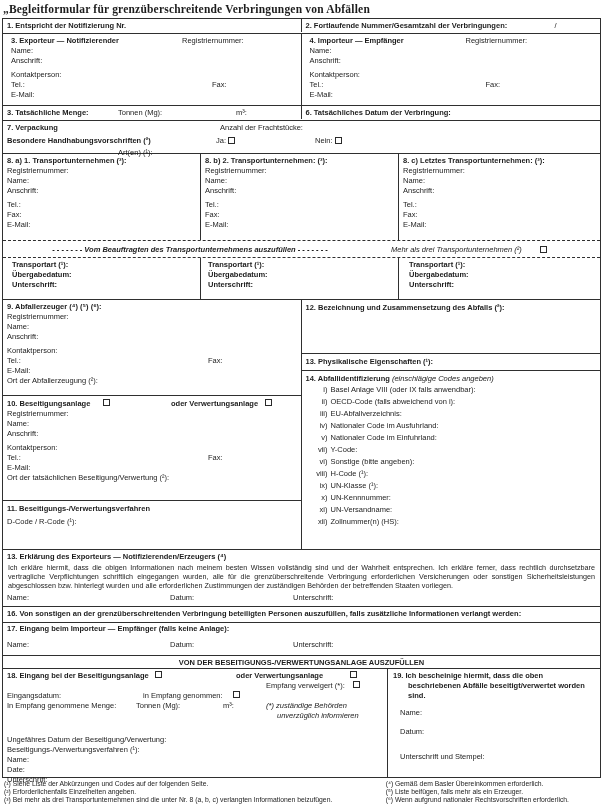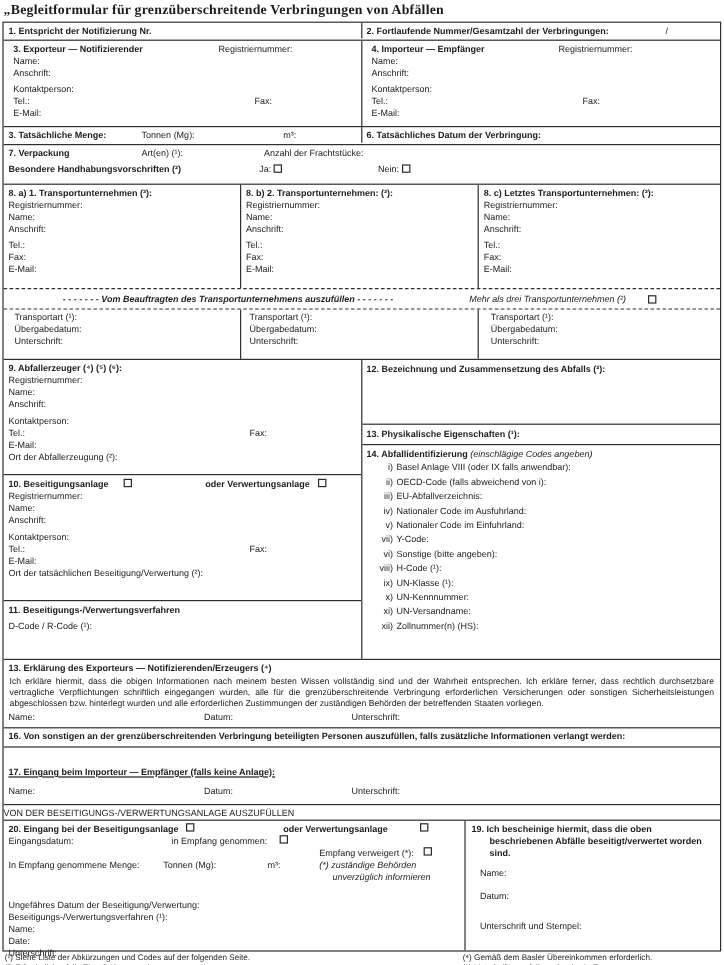--- a/index.html
+++ b/index.html
@@ -21,21 +21,21 @@
   .gap4 { height:4px; }
   .cb { display:inline-block; width:7px; height:7px; border:1px solid #2a2a2a;
     vertical-align:-1px; background:#fff; }
   .third { width:200px; border-right:1px solid #2f2f2f; padding-top:2px; }
   .third:last-child { width:203px; border-right:none; }
   .band { border-top:1px dashed #2f2f2f !important; border-bottom:1px dashed #2f2f2f !important;
     height:18px; align-items:center; }
   .num { display:inline-block; width:22px; text-align:right; margin-right:3px; }
   .item { height:12px; line-height:12px; white-space:nowrap; padding-left:4px; }
   .just { text-align:justify; line-height:9px; font-size:7.2px; padding:1px 5px 0 5px; }
-  .sechdr { font-weight:normal; height:13px; line-height:13px; }
+  .sechdr { text-align:center; font-weight:bold; height:13px; line-height:13px; }
   .fn { display:flex; padding:2px 0 1px 2px; font-size:6.8px; line-height:8px; }
   .fn .col-l { width:383px; }
   .fn .col-r { width:216px; }
   .hang { padding:2px 6px 0 20px; text-indent:-15px; line-height:10px; white-space:normal; }
 </style>
 </head>
 <body>
 
 <div class="title">„Begleitformular für grenzüberschreitende Verbringungen von Abfällen</div>
 
@@ -83,21 +83,21 @@
       <span class="at" style="left:233px;">m³:</span>
     </div>
     <div class="half ln" style="line-height:13px;height:13px;">
       <span class="b">6. Tatsächliches Datum der Verbringung:</span>
     </div>
   </div>
 
   <div class="row" style="height:31px;display:block;">
     <div class="ln" style="margin-top:2px;">
       <span class="b">7. Verpackung</span>
-      <span class="at" style="left:115px;">Art(en) (¹):</span>
+      <span class="at" style="left:115px;margin-top:25px;">Art(en) (¹):</span>
       <span class="at" style="left:217px;">Anzahl der Frachtstücke:</span>
     </div>
     <div class="ln" style="margin-top:3px;">
       <span class="b">Besondere Handhabungsvorschriften (²)</span>
       <span class="at" style="left:213px;"><span>Ja:</span>
         <span class="cb"></span></span>
       <span class="at" style="left:312px;"><span>Nein:</span>
         <span class="cb"></span></span>
     </div>
   </div>
@@ -136,21 +136,21 @@
   </div>
 
   <div class="row band">
     <div style="width:374px;text-align:center;" class="b i">- - - - - - -  Vom Beauftragten des Transportunternehmens auszufüllen  - - - - - - -</div>
     <div style="flex:1;white-space:nowrap;">
       <span class="i" style="margin-left:14px;">Mehr als drei Transportunternehmen (²)</span>
       <span class="cb" style="margin-left:16px;"></span>
     </div>
   </div>
 
-  <div class="row" style="height:42px;">
+  <div class="row" style="height:42px;font-weight:bold;">
     <div class="third" style="padding-left:5px;">
       <div class="ln">Transportart (¹):</div>
       <div class="ln">Übergabedatum:</div>
       <div class="ln">Unterschrift:</div>
     </div>
     <div class="third" style="padding-left:3px;">
       <div class="ln">Transportart (¹):</div>
       <div class="ln">Übergabedatum:</div>
       <div class="ln">Unterschrift:</div>
     </div>
@@ -233,46 +233,46 @@
       <span class="at" style="left:167px;">Datum:</span>
       <span class="at" style="left:290px;">Unterschrift:</span>
     </div>
   </div>
 
   <div class="row" style="height:16px;">
     <div class="ln" style="line-height:14px;height:14px;"><span class="b">16. Von sonstigen an der grenzüberschreitenden Verbringung beteiligten Personen auszufüllen, falls zusätzliche Informationen verlangt werden:</span></div>
   </div>
 
   <div class="row" style="height:32px;display:block;">
-    <div class="ln" style="margin-top:16px;text-decoration:underline;"><span class="b">17. Eingang beim Importeur — Empfänger (falls keine Anlage):</span></div>
+    <div class="ln" style="margin-top:1px;"><span class="b">17. Eingang beim Importeur — Empfänger (falls keine Anlage):</span></div>
     <div class="ln" style="margin-top:6px;">
       <span>Name:</span>
       <span class="at" style="left:167px;">Datum:</span>
       <span class="at" style="left:290px;">Unterschrift:</span>
     </div>
   </div>
 
   <div class="row sechdr" style="display:block;">VON DER BESEITIGUNGS-/VERWERTUNGSANLAGE AUSZUFÜLLEN</div>
 
   <div class="row" style="height:108px;">
     <div style="width:385px;border-right:1px solid #2f2f2f;padding-top:2px;">
       <div class="ln">
-        <span class="b">20. Eingang bei der Beseitigungsanlage</span>
+        <span class="b">18. Eingang bei der Beseitigungsanlage</span>
         <span class="cb at" style="left:152px;"></span>
         <span class="b at" style="left:233px;">oder Verwertungsanlage</span>
         <span class="cb at" style="left:347px;"></span>
       </div>
       <div class="ln">
+        <span class="at" style="left:263px;">Empfang verweigert (*):</span>
+        <span class="cb at" style="left:350px;"></span>
+      </div>
+      <div class="ln">
         <span>Eingangsdatum:</span>
         <span class="at" style="left:140px;">in Empfang genommen:</span>
         <span class="cb at" style="left:230px;"></span>
-      </div>
-      <div class="ln">
-        <span class="at" style="left:263px;">Empfang verweigert (*):</span>
-        <span class="cb at" style="left:350px;"></span>
       </div>
       <div class="ln">
         <span>In Empfang genommene Menge:</span>
         <span class="at" style="left:133px;">Tonnen (Mg):</span>
         <span class="at" style="left:220px;">m³:</span>
         <span class="at i" style="left:263px;">(*) zuständige Behörden</span>
       </div>
       <div class="ln">
         <span class="at i" style="left:274px;">unverzüglich informieren</span>
       </div>

